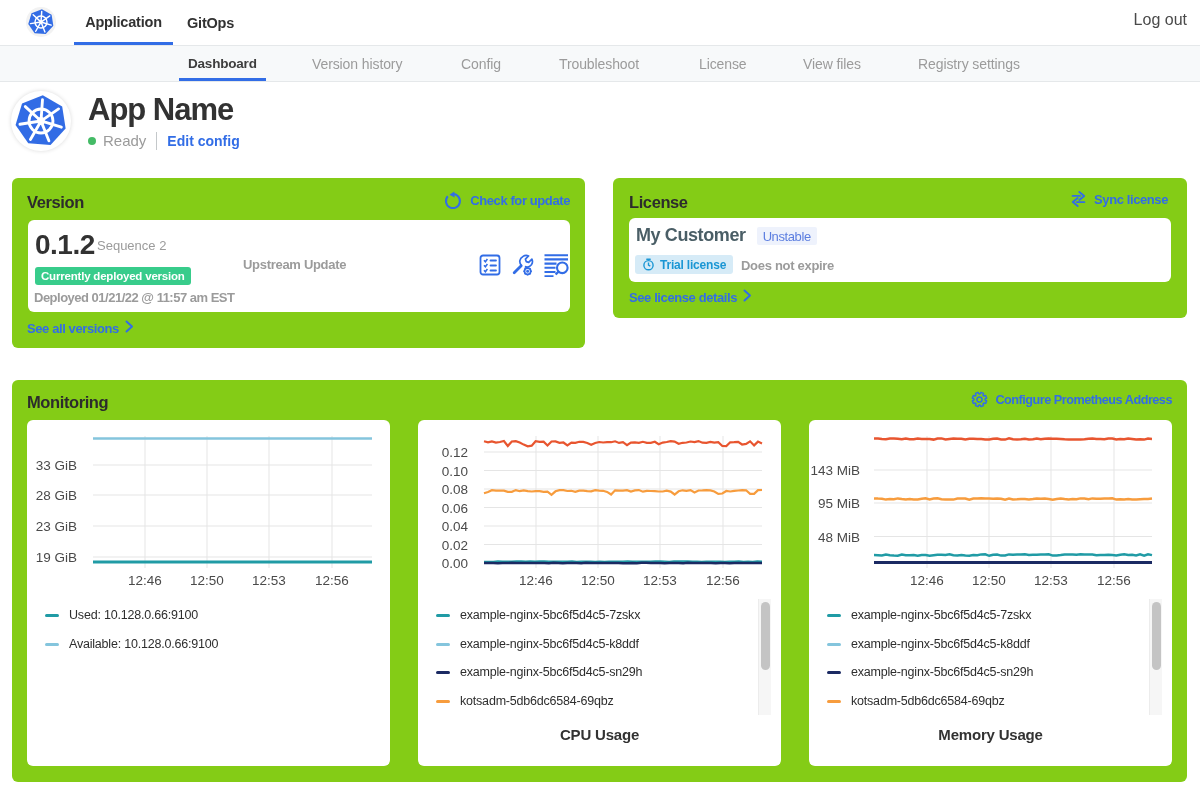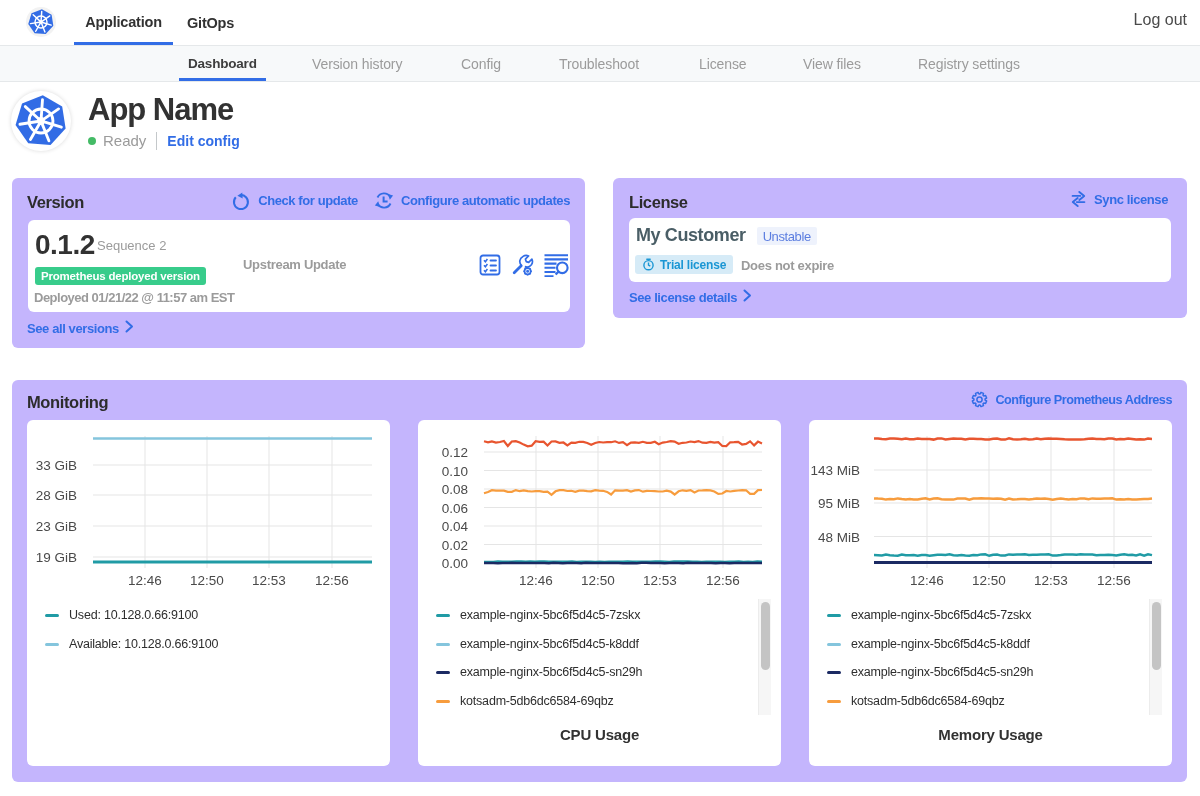--- a/index.html
+++ b/index.html
@@ -25,21 +25,21 @@
 
 
 #appicon { position:absolute; left:11px; top:91px; width:60px; height:60px; border-radius:50%; background:#fff; box-shadow:0 0 4px rgba(0,0,0,0.15); display:flex; align-items:center; justify-content:center; }
 #appname { position:absolute; left:88px; top:92px; font-size:31px; font-weight:700; color:#323232; letter-spacing:-1px; }
 #appstatus { position:absolute; left:88px; top:132px; height:17px; display:flex; align-items:center; font-size:15px; color:#9b9b9b; font-weight:500; }
 #appstatus .dot { width:8px; height:8px; border-radius:50%; background:#44bb66; margin-right:7px; }
 #appstatus .sep { width:1px; height:18px; background:#c4c8ca; margin:0 10px; }
 #appstatus a { font-size:14px; font-weight:700; }
 
 
-.graycard { position:absolute; background:#c4b5fd; border-radius:6px; }
+.graycard { position:absolute; background:#84cc16; border-radius:6px; }
 .cardhead { position:absolute; font-size:16.5px; font-weight:700; color:#2c2c2c; letter-spacing:-0.4px; }
 .whitecard { position:absolute; background:#fff; border-radius:6px; }
 .linkrow { font-size:13px; font-weight:700; color:#326de6; display:flex; align-items:center; white-space:nowrap; letter-spacing:-0.4px; }
 
 
 #vercard { left:12px; top:178px; width:573px; height:170px; }
 #verhead { left:15px; top:15px; }
 #verlinks { position:absolute; right:630px; top:190px; display:flex; gap:16px; white-space:nowrap; letter-spacing:-0.6px; }
 #verwhite { left:16px; top:42px; width:542px; height:92px; }
 #vernum { position:absolute; left:35px; top:229px; font-size:28px; font-weight:700; color:#323232; letter-spacing:-0.5px; }
@@ -141,36 +141,24 @@
   <div class="whitecard" id="verwhite"></div>
 </div>
 <div id="verlinks">
   <span class="linkrow">
       <svg width="20" height="20" viewBox="0 0 20 20">
         <path d="M4.8 6.3 A7 7 0 1 0 9.1 4.1" fill="none" stroke="#326de6" stroke-width="2"></path>
         <polygon points="6.4,4.7 11.3,1.5 11.7,7.5" fill="#326de6"></polygon>
       </svg>
       <span style="margin-left:7px">Check for update</span>
     </span>
-  <span class="linkrow">
-      <svg width="20" height="21" viewBox="0 0 20 21">
-        <g fill="none" stroke="#326de6" stroke-width="1.9">
-          <path d="M3.5 7.5 A7.2 7.2 0 0 1 16.2 6.9"></path>
-          <path d="M16.5 13.5 A7.2 7.2 0 0 1 3.8 14.1"></path>
-          <path d="M9.6 6.6 L9.6 11.4 L13.6 11.4" stroke-width="2"></path>
-        </g>
-        <polygon points="14.0,4.0 19.1,5.5 15.8,9.8" fill="#326de6"></polygon>
-        <polygon points="6.0,17.0 0.9,15.5 4.2,11.2" fill="#326de6"></polygon>
-      </svg>
-      <span style="margin-left:7px">Configure automatic updates</span>
-    </span>
 </div>
 <div id="vernum">0.1.2</div>
 <div id="verseq">Sequence 2</div>
-<div id="verbadge">Prometheus deployed version</div>
+<div id="verbadge">Currently deployed version</div>
 <div id="verdeployed">Deployed 01/21/22 @ 11:57 am EST</div>
 <div id="verupstream">Upstream Update</div>
 <div id="vericons">
     <svg width="24" height="24" viewBox="0 0 24 24">
       <g fill="none" stroke="#326de6" stroke-width="1.8">
         <rect x="2.5" y="2.5" width="19" height="19" rx="2.5"></rect>
         <path d="M6 7.2 l1.4 1.5 2-2.6" stroke-width="1.6"></path>
         <path d="M6 12.2 l1.4 1.5 2-2.6" stroke-width="1.6"></path>
         <path d="M6 17.2 l1.4 1.5 2-2.6" stroke-width="1.6"></path>
         <path d="M12.5 7.5 H18 M12.5 12.5 H18 M12.5 17.5 H18" stroke-linecap="round"></path>

